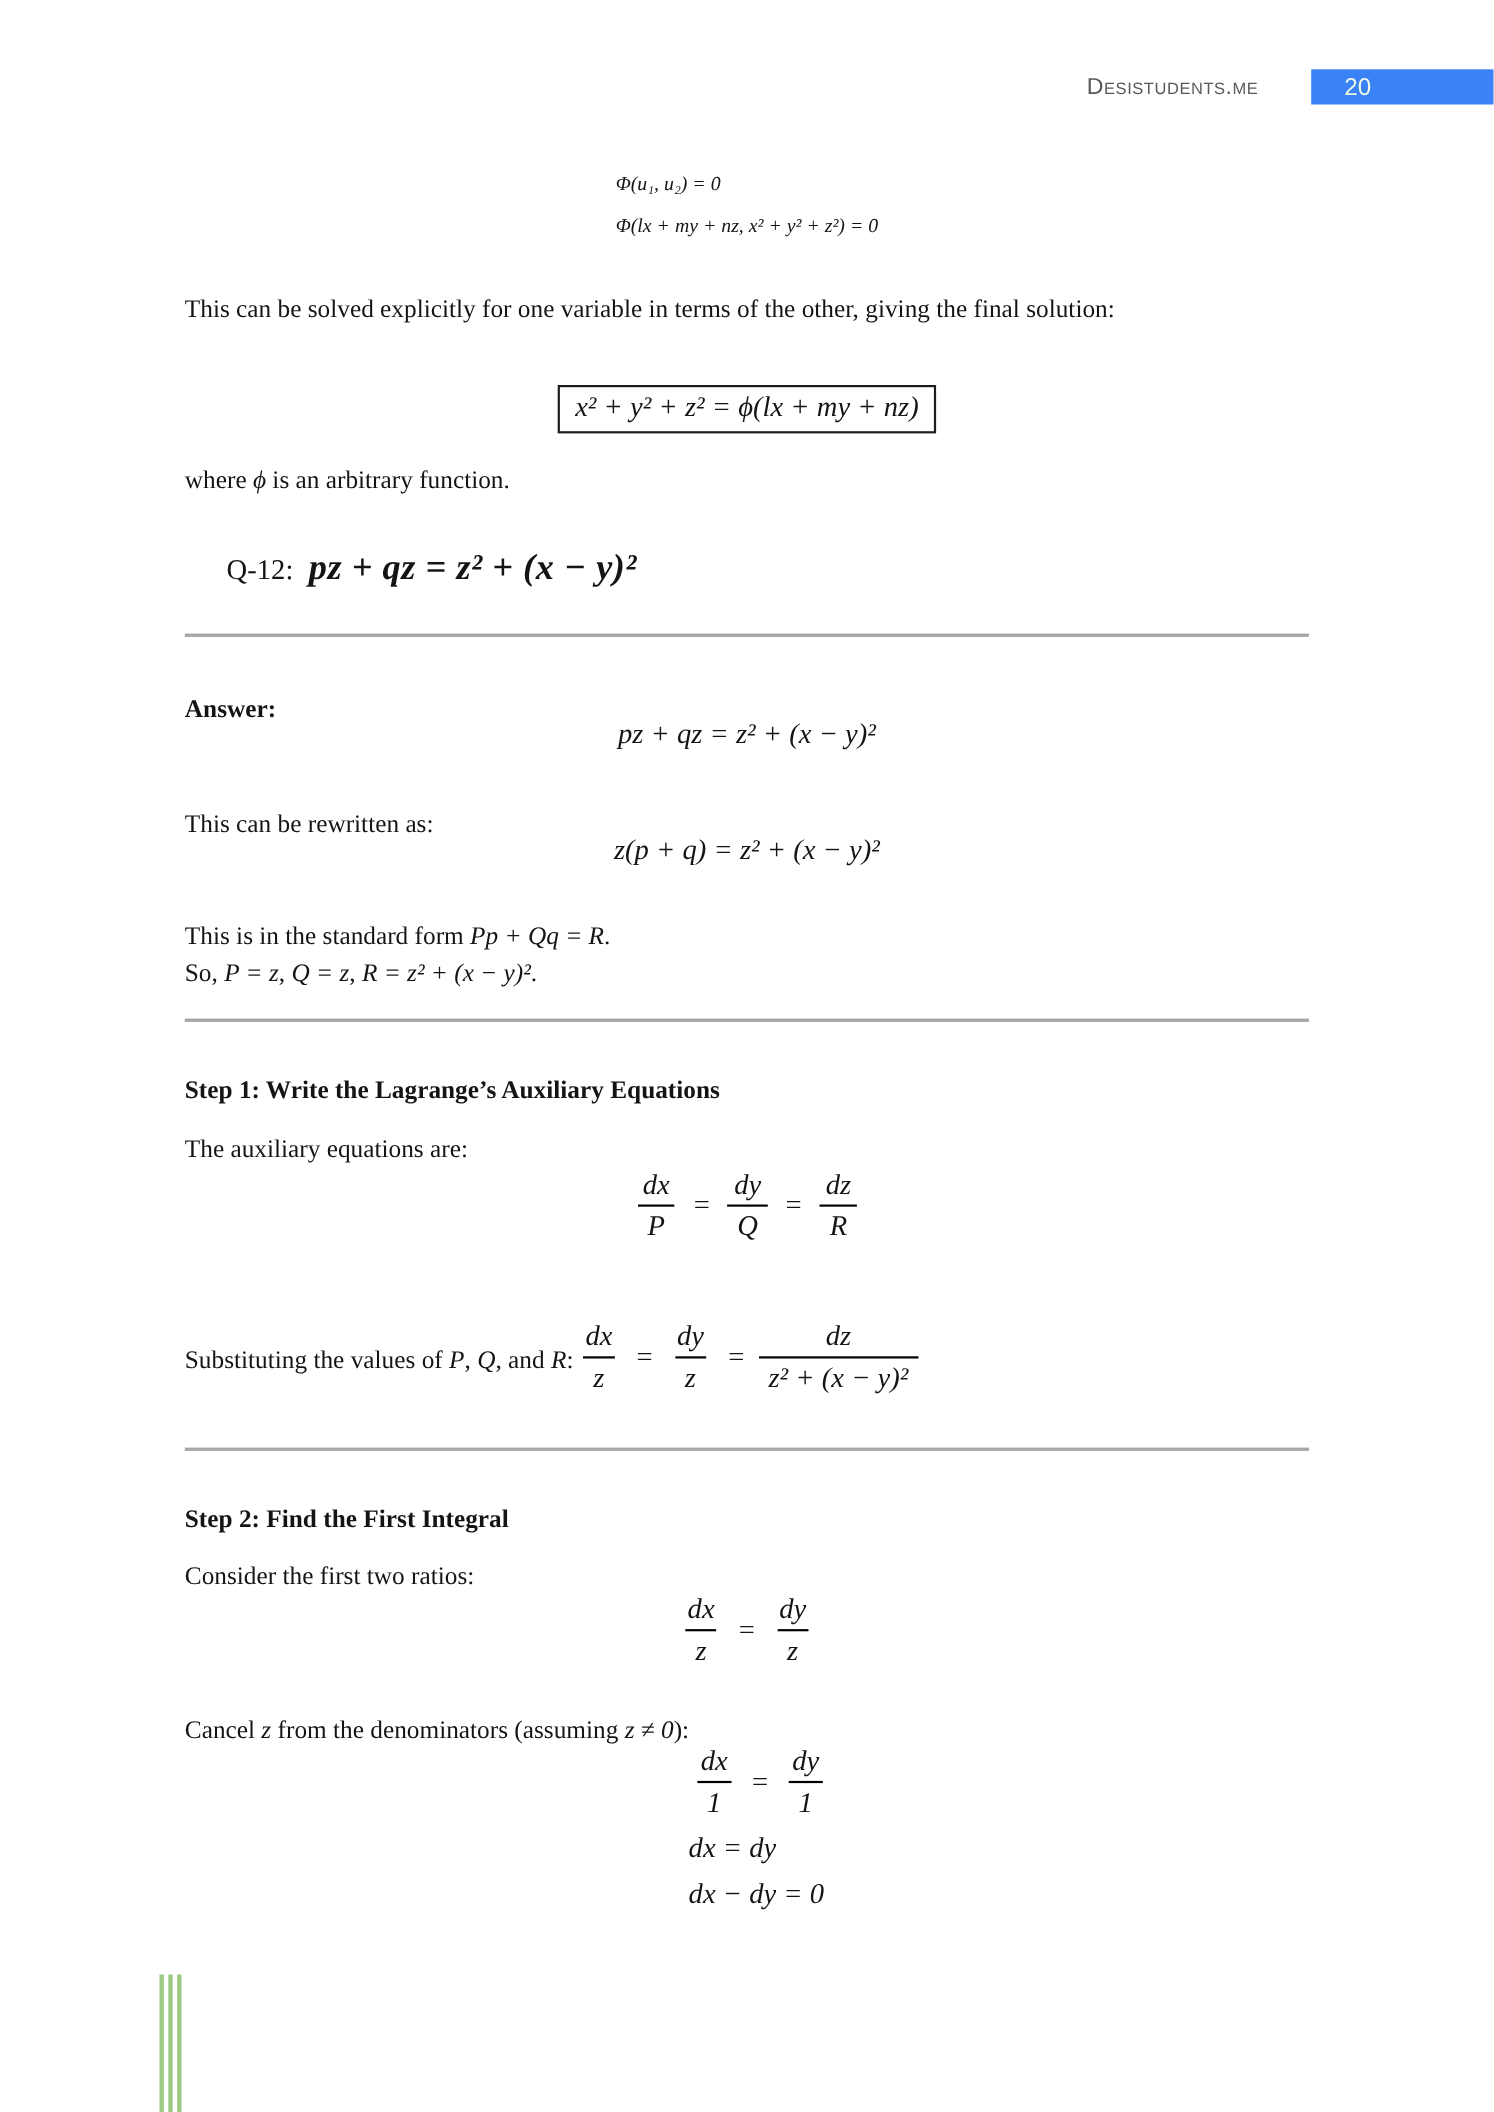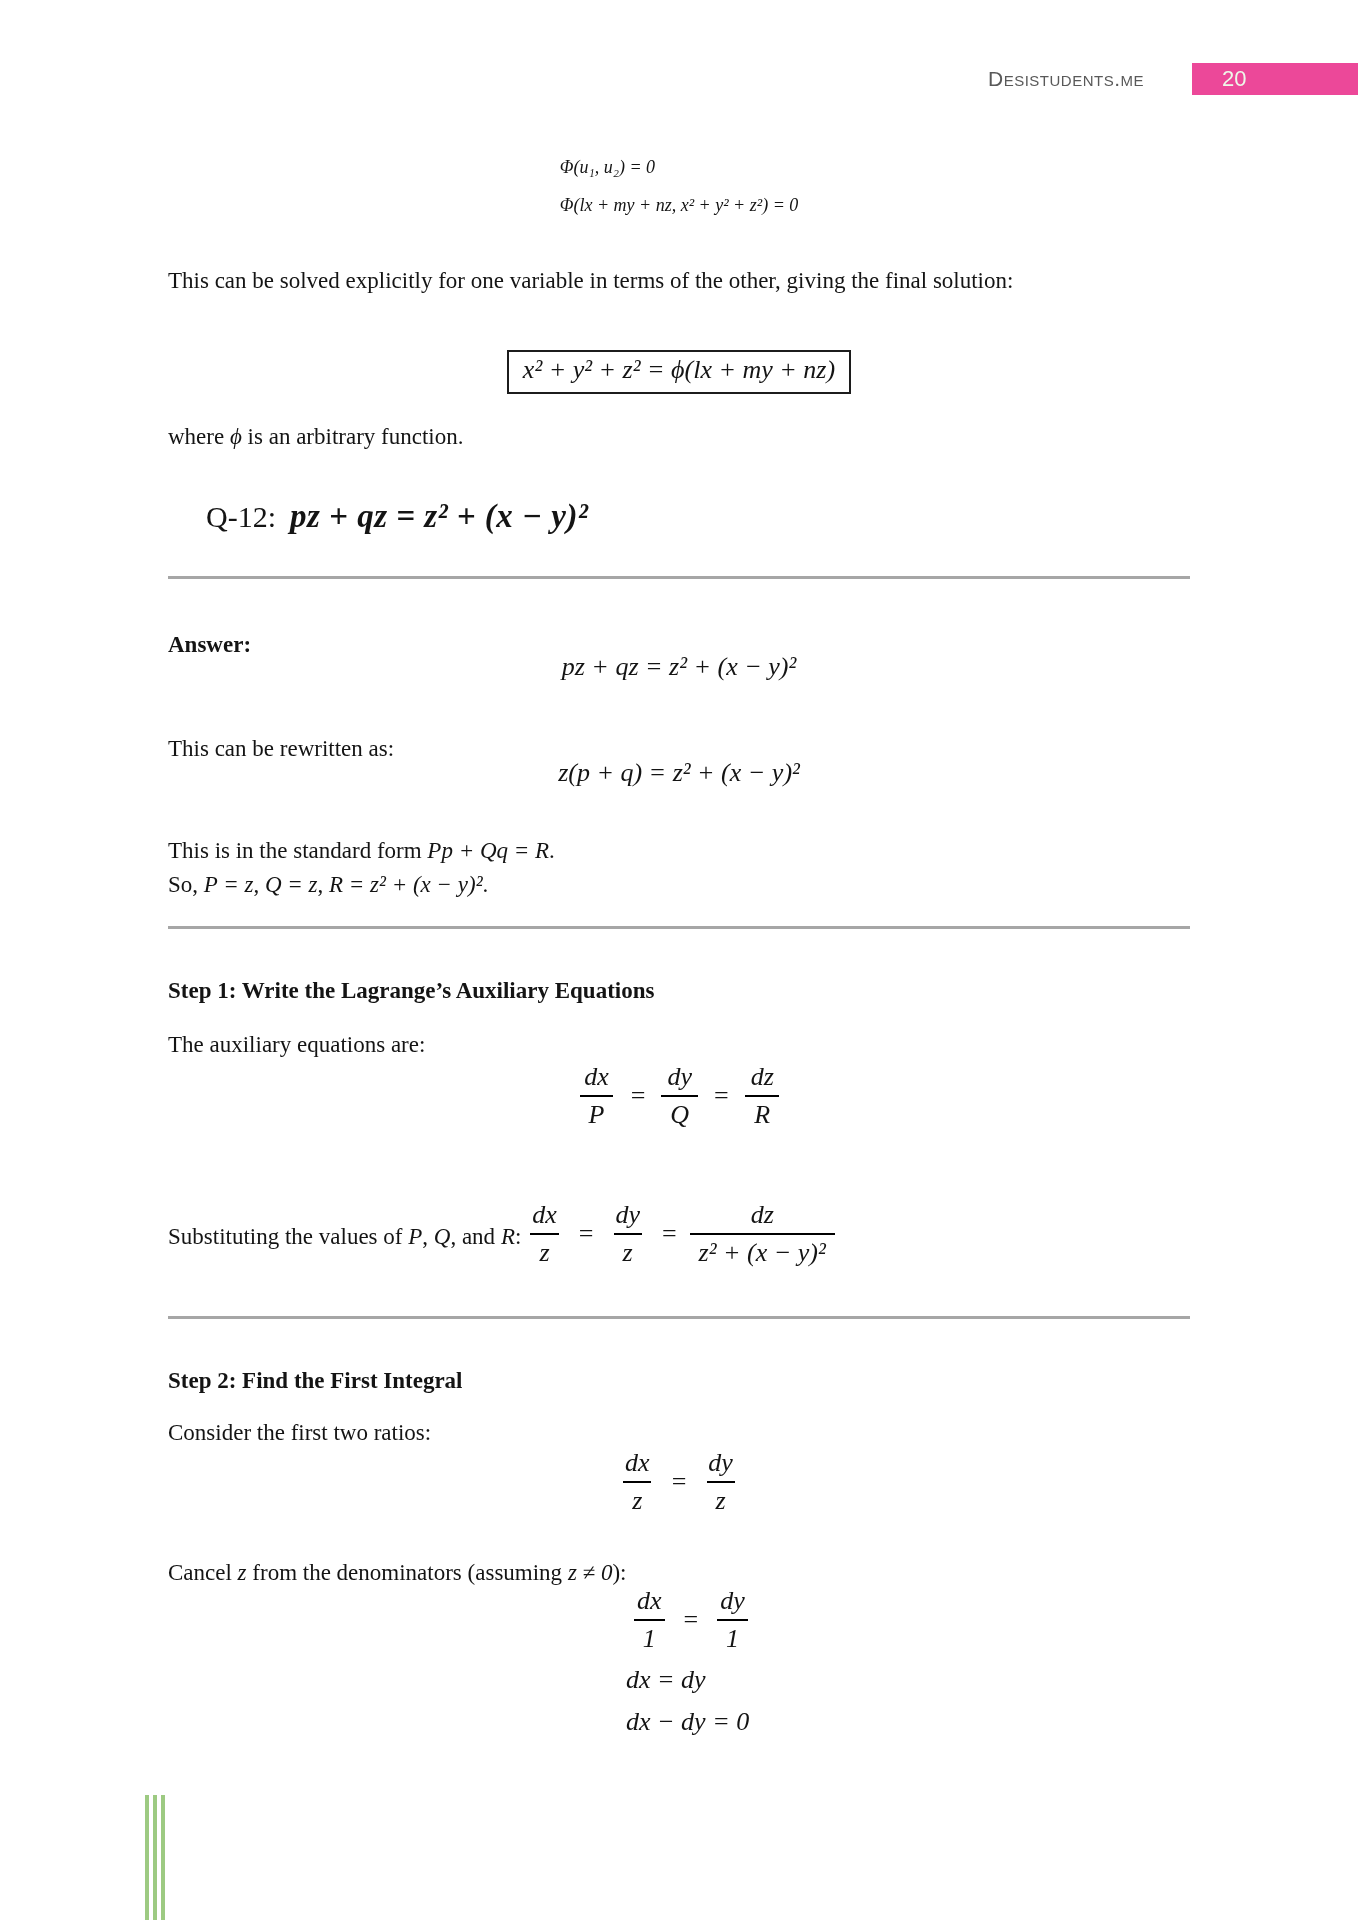--- a/index.html
+++ b/index.html
@@ -13,21 +13,21 @@
   .header {
     position:absolute; top:63px; right:0; height:32px;
     display:flex; align-items:center;
     font-family:"Liberation Sans","DejaVu Sans",sans-serif;
   }
   .site-name {
     font-variant:small-caps; letter-spacing:0.5px;
     color:#595959; font-size:21px; margin-right:48px;
   }
   .page-badge {
-    width:166px; height:32px; background:#ec4899;
+    width:166px; height:32px; background:#3b82f6;
     display:flex; align-items:center;
     color:#eef8e9; font-size:22px;
   }
   .page-badge span { padding-left:30px; }
 
   
   .sec { position:absolute; left:168px; width:1022px; }
   .body-text { font-size:23px; line-height:31px; }
   .para { max-width:930px; }
   .bold { font-weight:bold; }
@@ -39,21 +39,21 @@
   .phi-wrap { text-align:center; }
   .phi-inner { display:inline-block; text-align:left; font-size:18px; font-style:italic; line-height:38px; }
 
   .boxed {
     display:inline-block; border:2px solid #1c1c1c; padding:3px 14px 7px;
     font-size:26px; font-style:italic;
   }
 
   
   .q12-row { display:flex; align-items:baseline; }
-  .q12-label { font-size:30px; padding-left:38px; }
+  .q12-label { font-size:26px; padding-left:38px; }
   .q12-eq { font-size:33px; font-style:italic; font-weight:bold; margin-left:14px; letter-spacing:0.5px; }
 
   
   .fracrow {
     position:absolute; left:168px; width:1022px;
     display:flex; justify-content:center; align-items:center;
     font-size:26px; font-style:italic;
   }
   .frac { display:inline-flex; flex-direction:column; align-items:center; margin:0 2px;text-align:center; }
   .frac .num { display:block; padding:0 9px 3px; }

